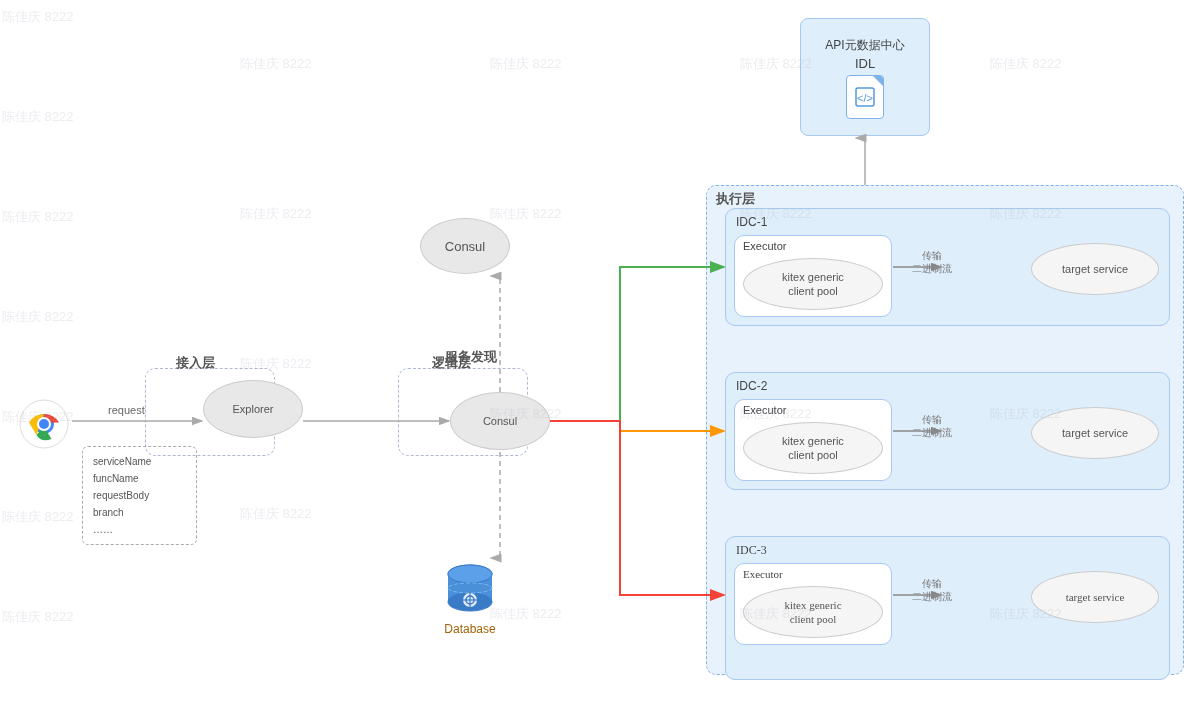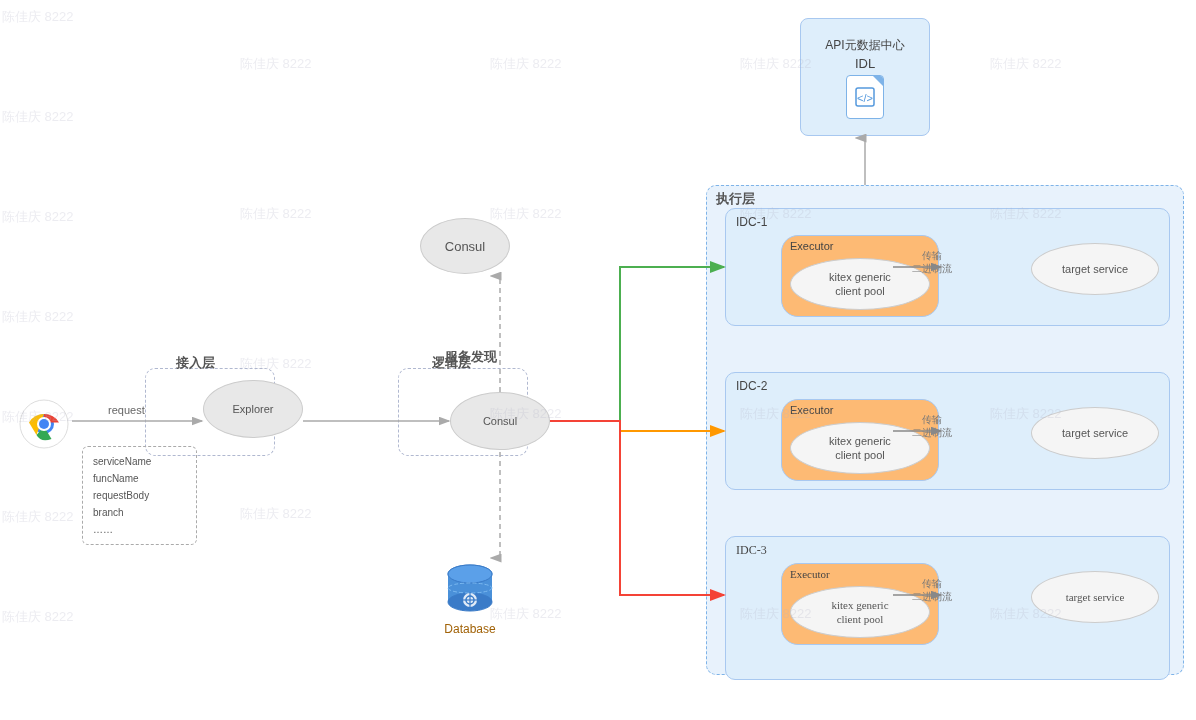--- a/index.html
+++ b/index.html
@@ -61,23 +61,22 @@
       position: absolute;
       font-size: 12px;
       color: #444;
       font-weight: 500;
     }
 
     
     .executor-box {
       position: absolute;
       border: 1.5px solid #a8c8f0;
-      border-radius: 17px;
-      background: #fdba74;
-      margin-left: 47px;
+      border-radius: 10px;
+      background: #ffffff;
     }
     .executor-label {
       position: absolute;
       font-size: 11px;
       color: #444;
       font-weight: 500;
     }
 
     
     .oval {

